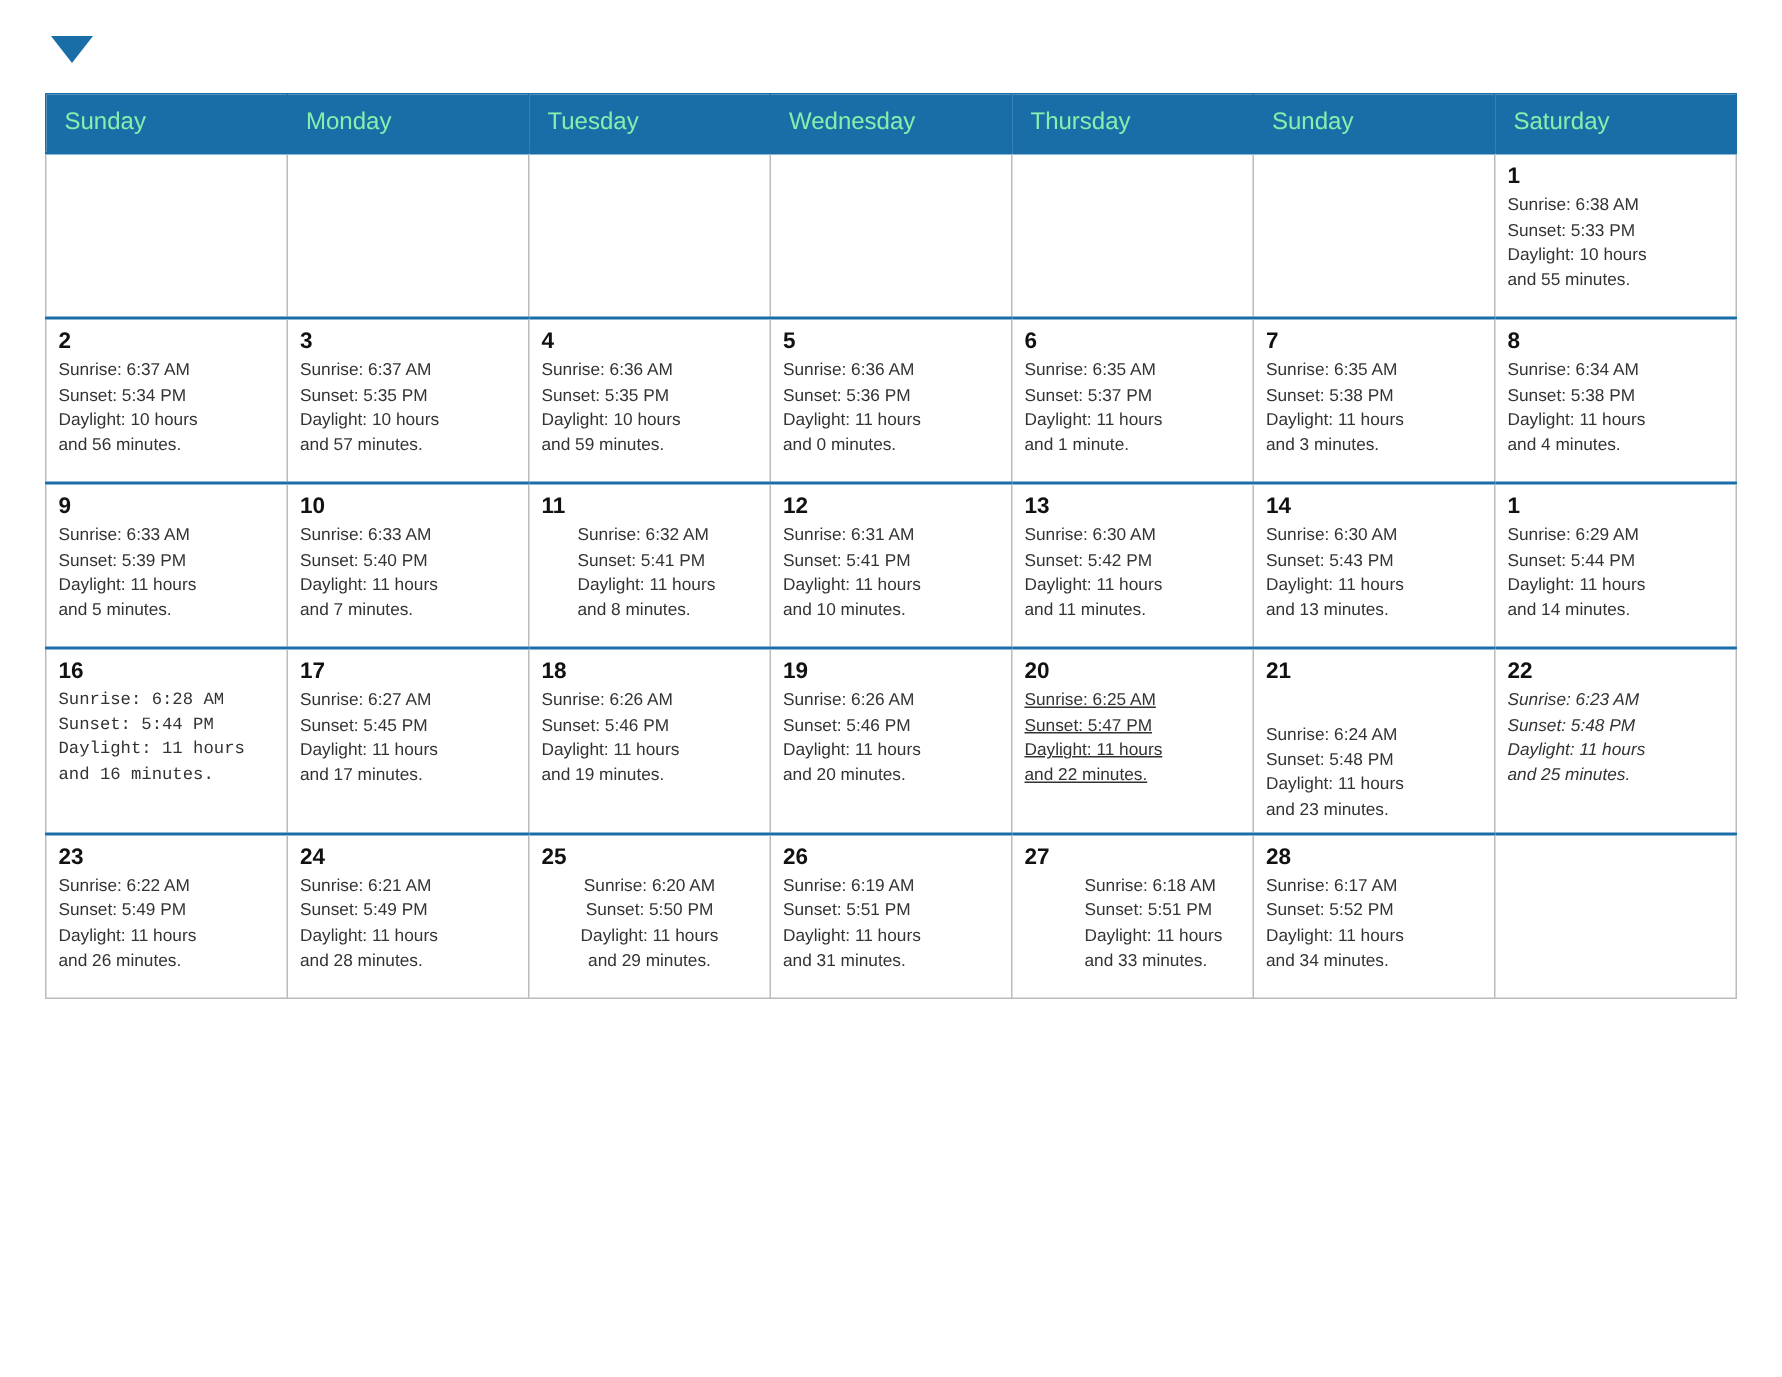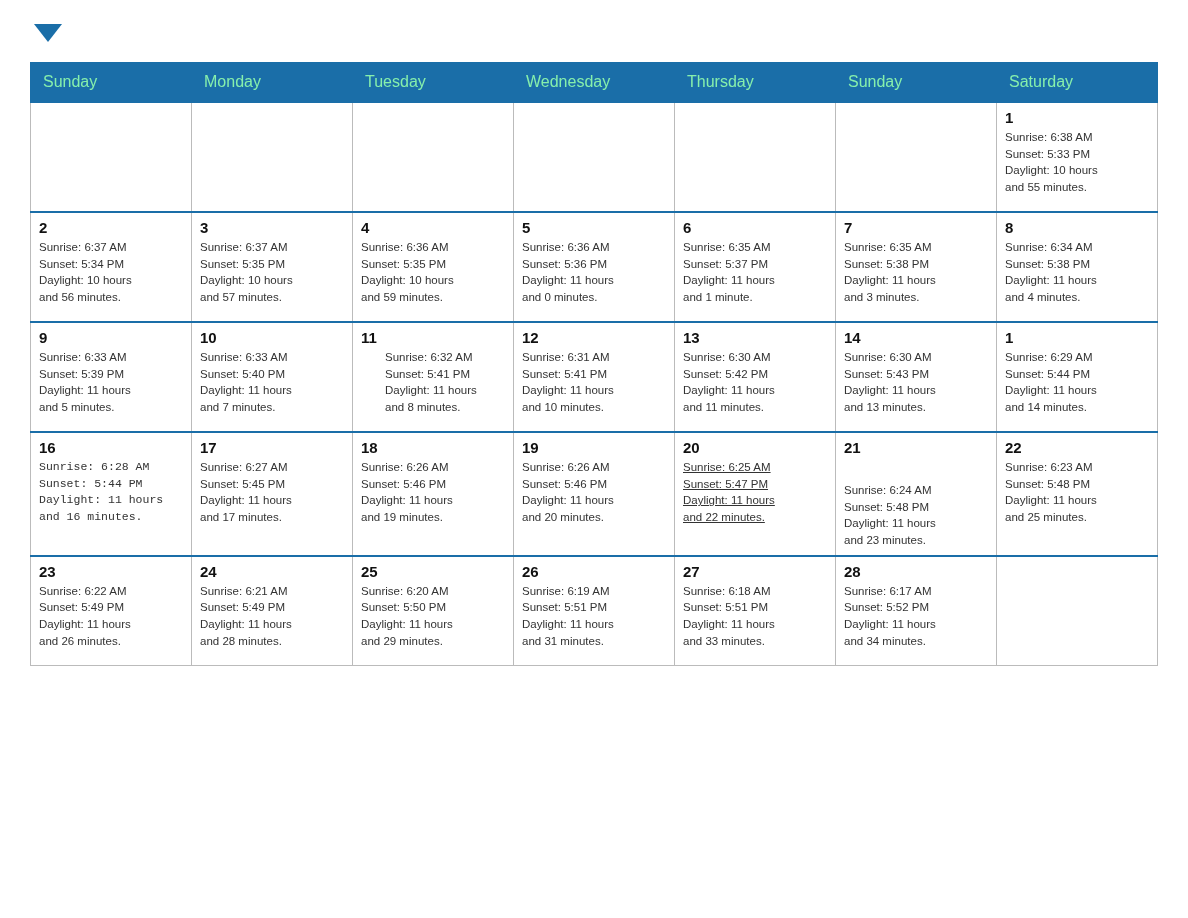--- a/index.html
+++ b/index.html
@@ -286,21 +286,21 @@
         </td>
         <td>
           <span class="day-num">21</span>
           <div class="day-info" style="white-space: pre-line; margin-top: 26px;">Sunrise: 6:24 AM
 Sunset: 5:48 PM
 Daylight: 11 hours
 and 23 minutes.</div>
         </td>
         <td>
           <span class="day-num">22</span>
-          <div class="day-info" style="white-space: pre-line;">Sunrise: 6:23 AM
+          <div class="day-info" style="white-space: pre-line; font-style: italic;">Sunrise: 6:23 AM
 Sunset: 5:48 PM
 Daylight: 11 hours
 and 25 minutes.</div>
         </td>
       </tr>
       <tr class="week-row">
         <td>
           <span class="day-num">23</span>
           <div class="day-info" style="white-space: pre-line;">Sunrise: 6:22 AM
 Sunset: 5:49 PM
@@ -309,35 +309,35 @@
         </td>
         <td>
           <span class="day-num">24</span>
           <div class="day-info" style="white-space: pre-line;">Sunrise: 6:21 AM
 Sunset: 5:49 PM
 Daylight: 11 hours
 and 28 minutes.</div>
         </td>
         <td>
           <span class="day-num">25</span>
-          <div class="day-info" style="white-space: pre-line;">Sunrise: 6:20 AM
+          <div class="day-info" style="white-space: pre-line; text-align: center;">Sunrise: 6:20 AM
 Sunset: 5:50 PM
 Daylight: 11 hours
 and 29 minutes.</div>
         </td>
         <td>
           <span class="day-num">26</span>
           <div class="day-info" style="white-space: pre-line;">Sunrise: 6:19 AM
 Sunset: 5:51 PM
 Daylight: 11 hours
 and 31 minutes.</div>
         </td>
         <td>
           <span class="day-num">27</span>
-          <div class="day-info" style="white-space: pre-line;">Sunrise: 6:18 AM
+          <div class="day-info" style="white-space: pre-line; margin-left: 40px;">Sunrise: 6:18 AM
 Sunset: 5:51 PM
 Daylight: 11 hours
 and 33 minutes.</div>
         </td>
         <td>
           <span class="day-num">28</span>
           <div class="day-info" style="white-space: pre-line;">Sunrise: 6:17 AM
 Sunset: 5:52 PM
 Daylight: 11 hours
 and 34 minutes.</div>

